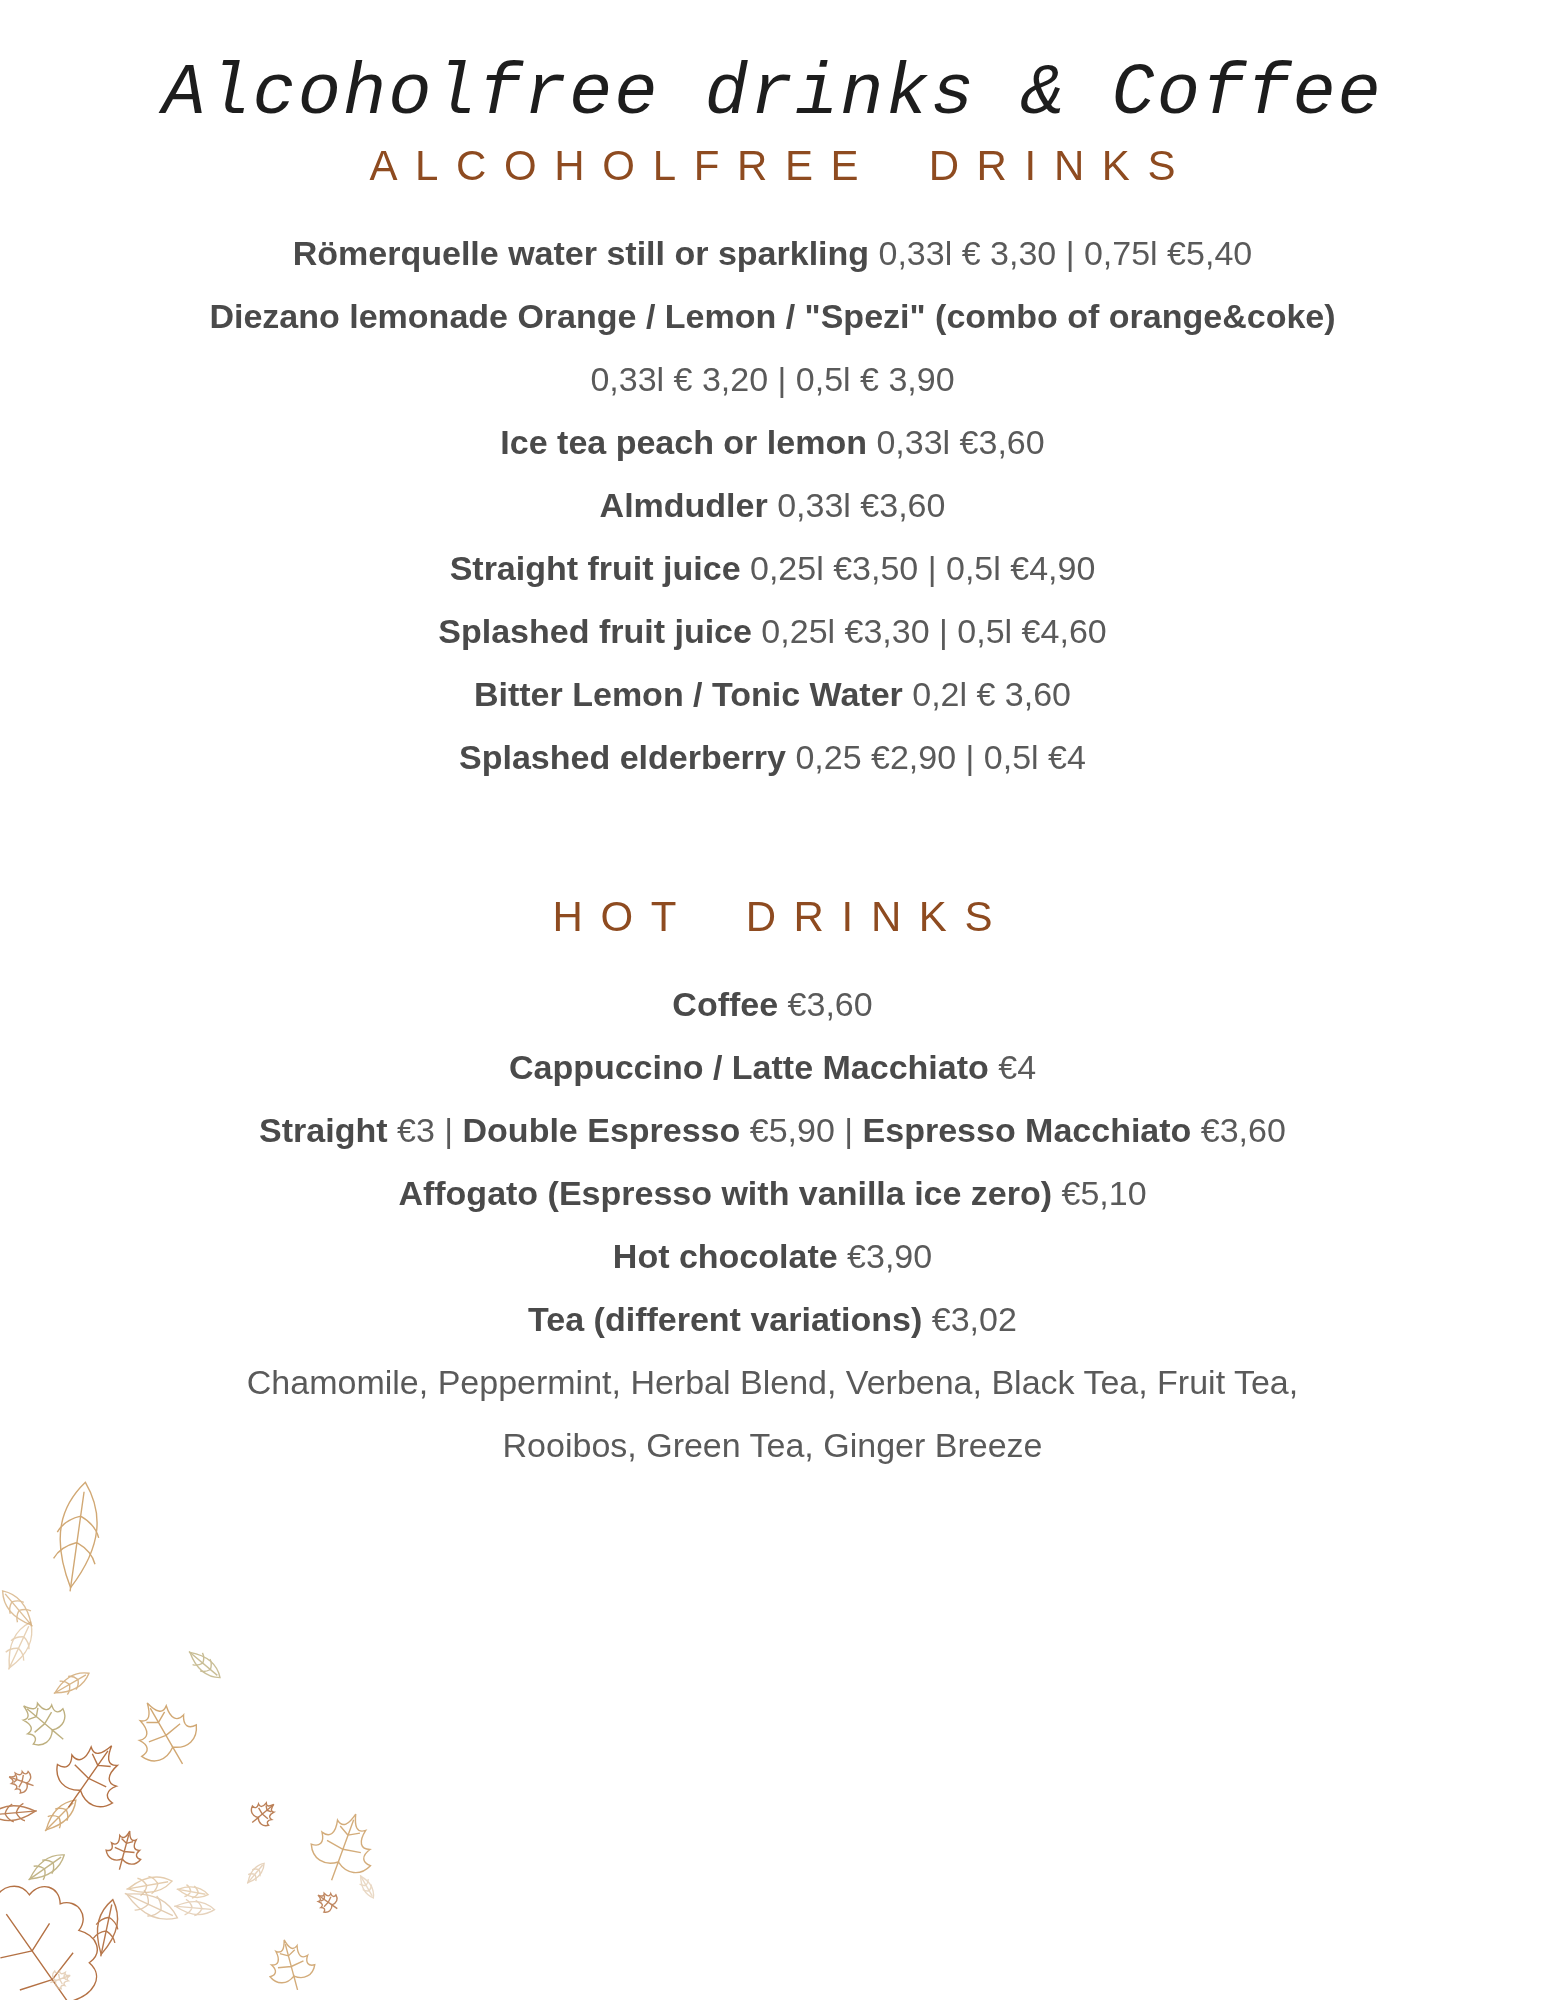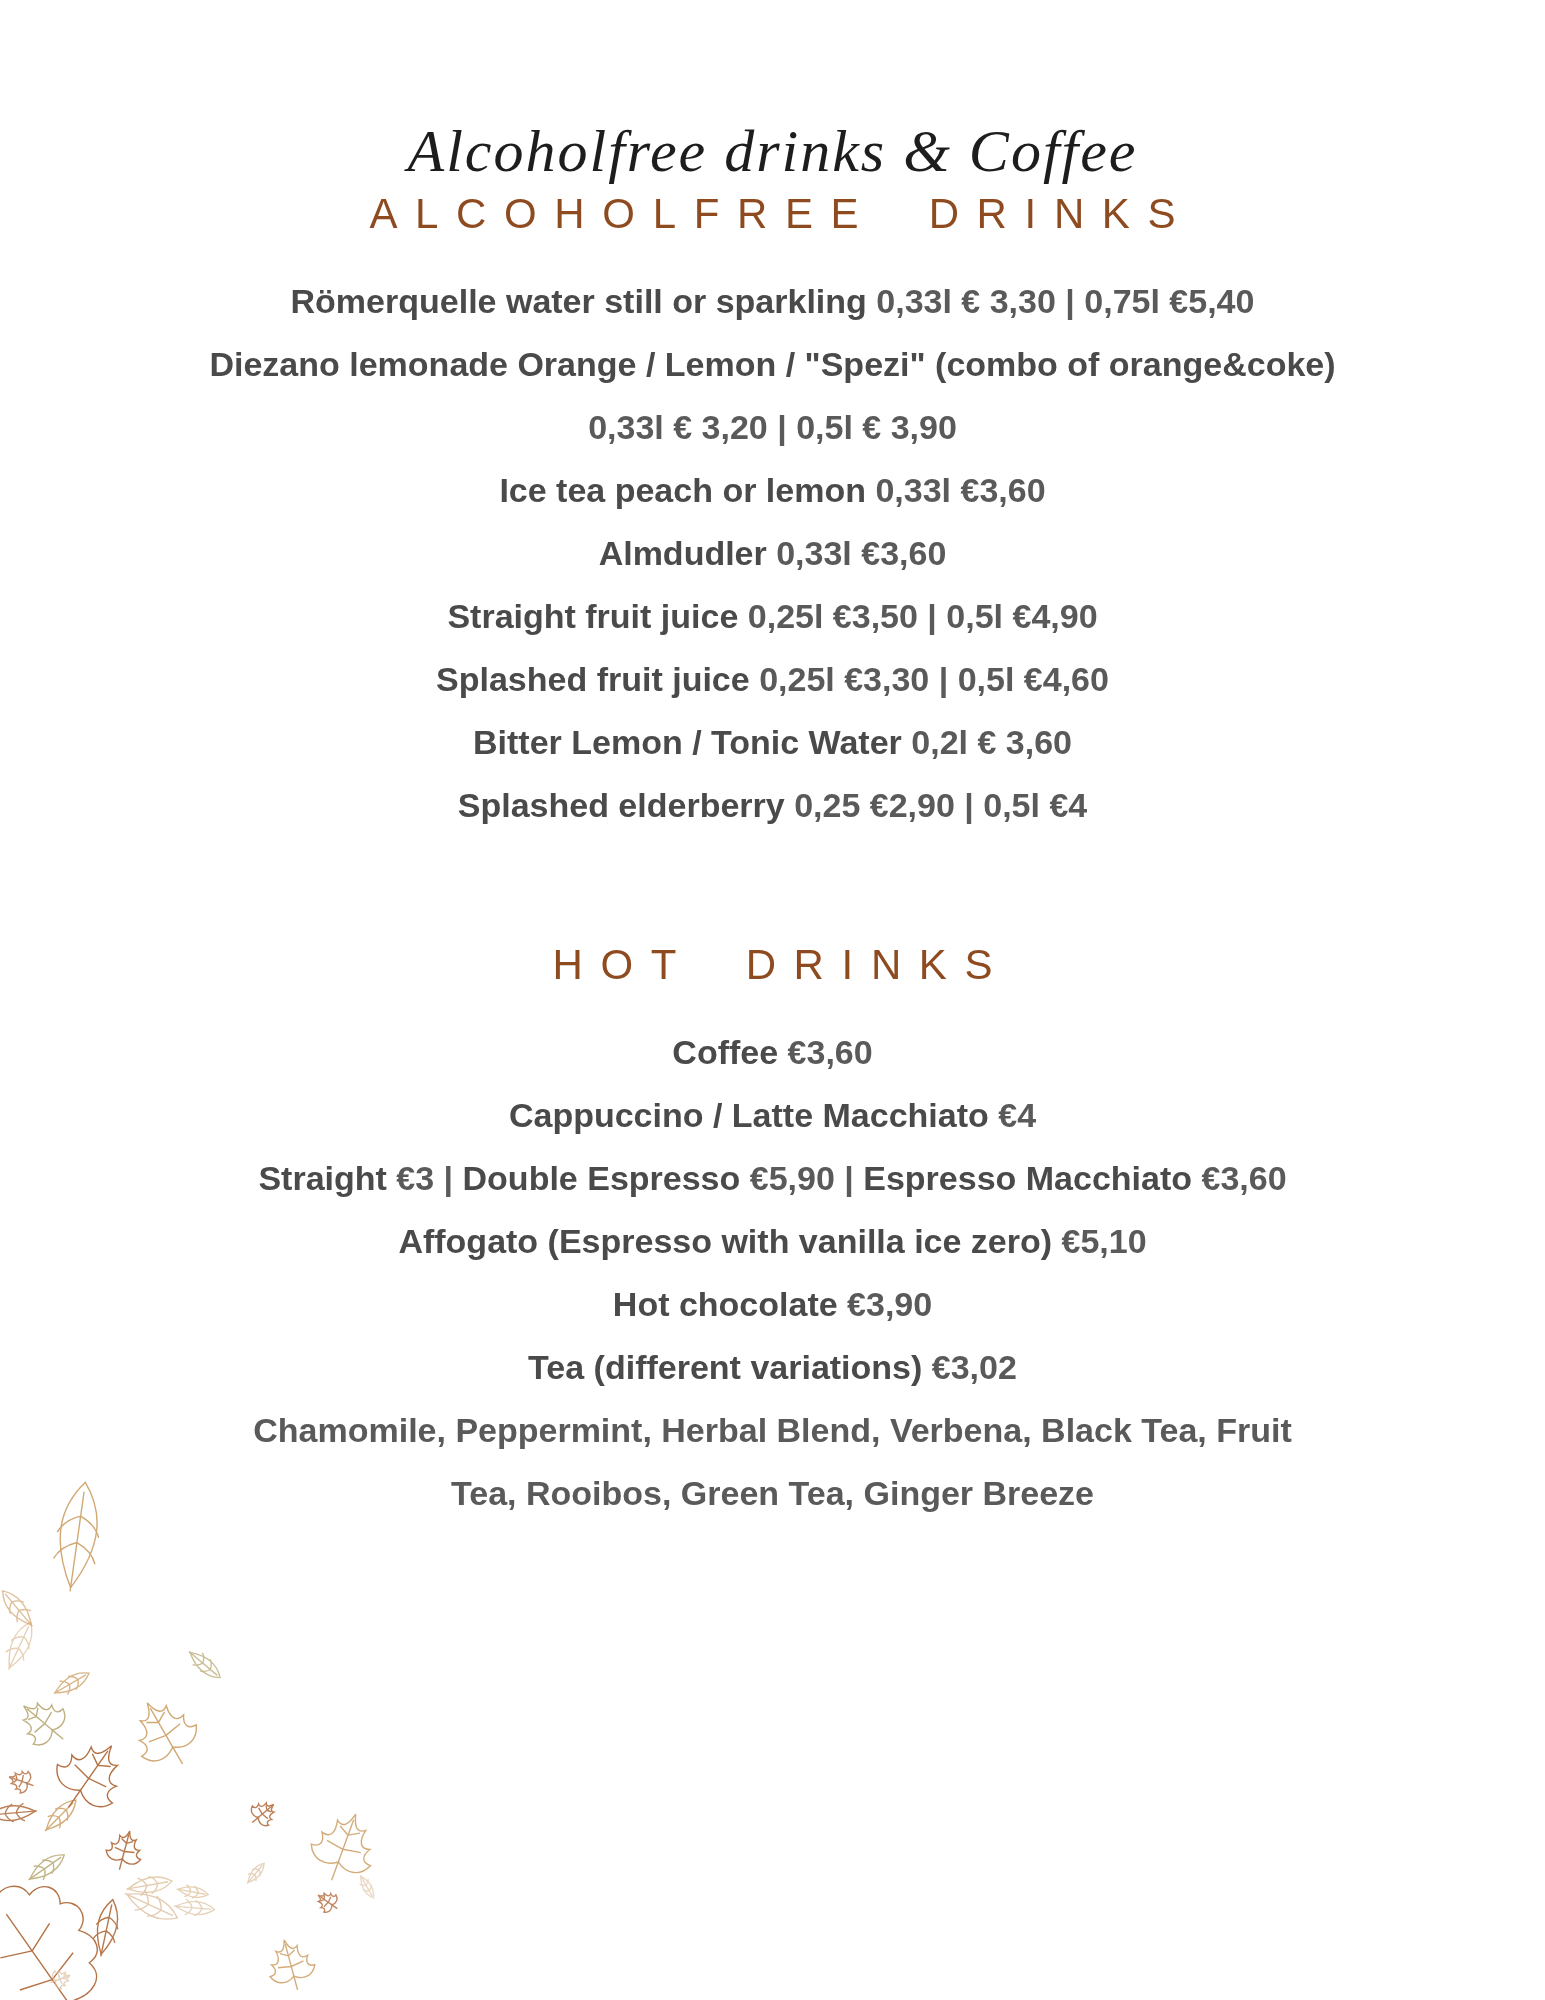--- a/index.html
+++ b/index.html
@@ -27,25 +27,25 @@
   
   main {
     position: relative;
     z-index: 1;
     width: 1430px;
     margin: 0 auto;
     text-align: center;
   }
   .script-title {
     margin: 0;
-    padding-top: 112px;
-    font-family: Liberation Serif, serif;
+    padding-top: 48px;
+    font-family: Liberation Mono, monospace;
     font-style: italic;
     font-weight: 400;
-    font-size: 60px;
+    font-size: 72px;
     line-height: 1.3;
     letter-spacing: 2px;
     color: var(--title-color, #1d1d1d);
   }
   .section-heading {
     margin: 0;
     font-family: "Liberation Sans", sans-serif;
     font-weight: 400;
     font-size: 42px;
     letter-spacing: 0.42em;
@@ -62,21 +62,21 @@
     font-size: 34px;
     line-height: 63px;
     color: var(--price-color, #5a5a5a);
     font-weight: 400;
   }
   .items p .nm {
     font-weight: 700;
     color: var(--name-color, #4a4a4a);
   }
   .items p .pr {
-    font-weight: 700;
+    font-weight: 400;
     color: var(--price-color, #5a5a5a);
   }
   
   #sections > div:nth-of-type(1) p:nth-child(2) { max-width: 1200px; }
   #sections > div:nth-of-type(2) p:nth-child(7) { max-width: 1070px; }
   .leaf { fill: none; }
 </style>
 </head>
 <body>
 

